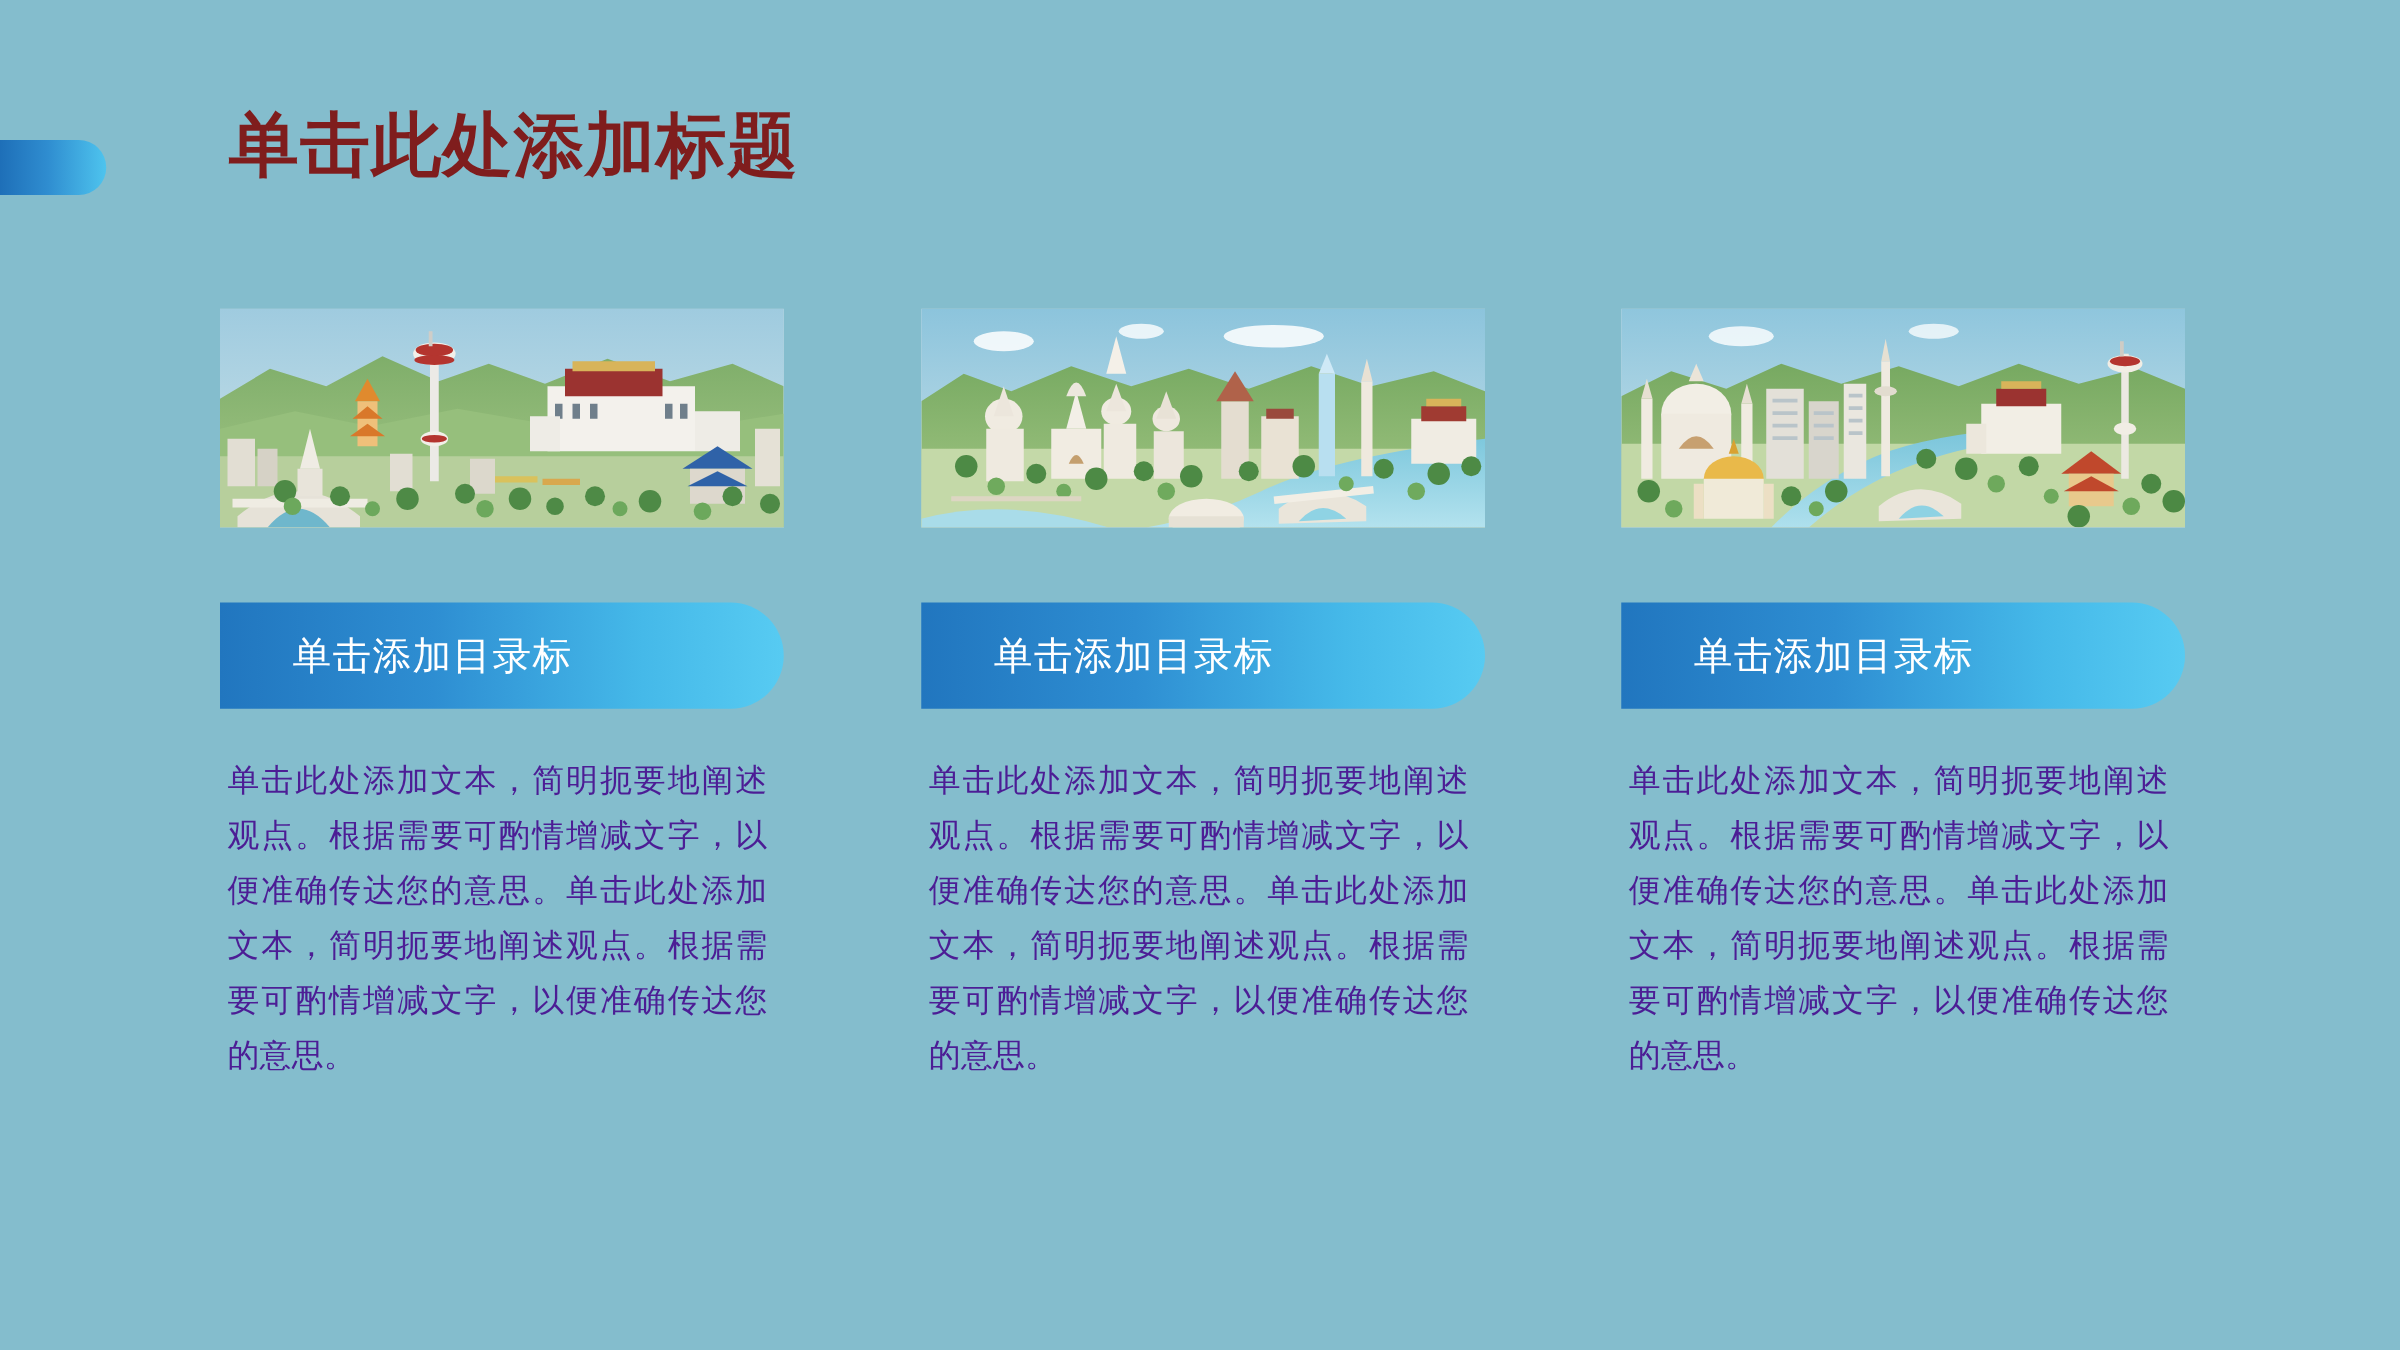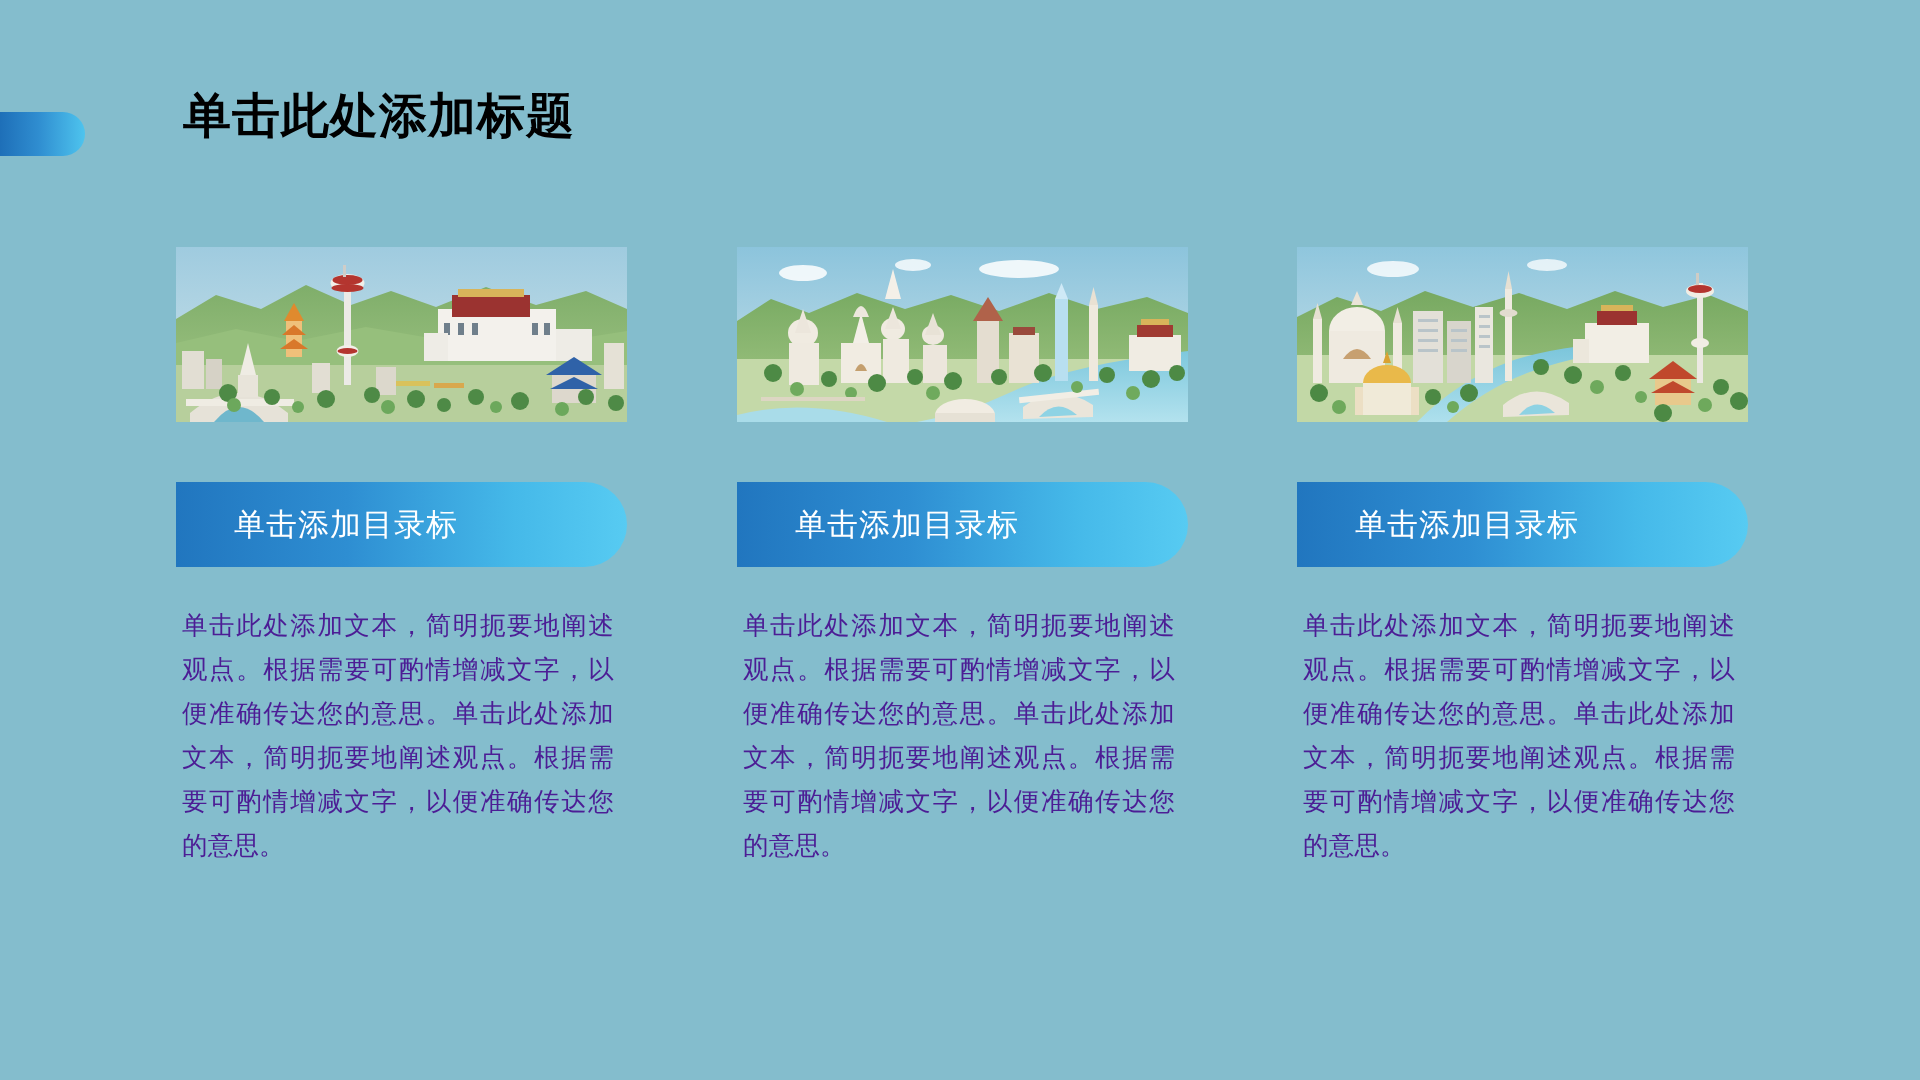--- a/index.html
+++ b/index.html
@@ -14,23 +14,23 @@
   #accent-bar {
     position:absolute; left:0; top:112px;
     width:85px; height:44px;
     border-radius:0 26px 26px 0;
     background:linear-gradient(90deg,#1e6fb8 0%,#2f8dd0 45%,#4ec4ee 100%);
   }
 
   
   #page-title {
     position:absolute; left:183px; top:82px;
-    font-size:48px; line-height:68px;
+    font-size:56px; line-height:68px;
     letter-spacing:1px;
-    color:#000000;
+    color:#7f1d1d;
     white-space:nowrap;
   }
 
   
   #columns {
     position:absolute; left:0; top:0;
     width:1920px; height:1080px;
   }
   .column { position:absolute; top:247px; width:451px; }
   .col-0 { left:176px; }

